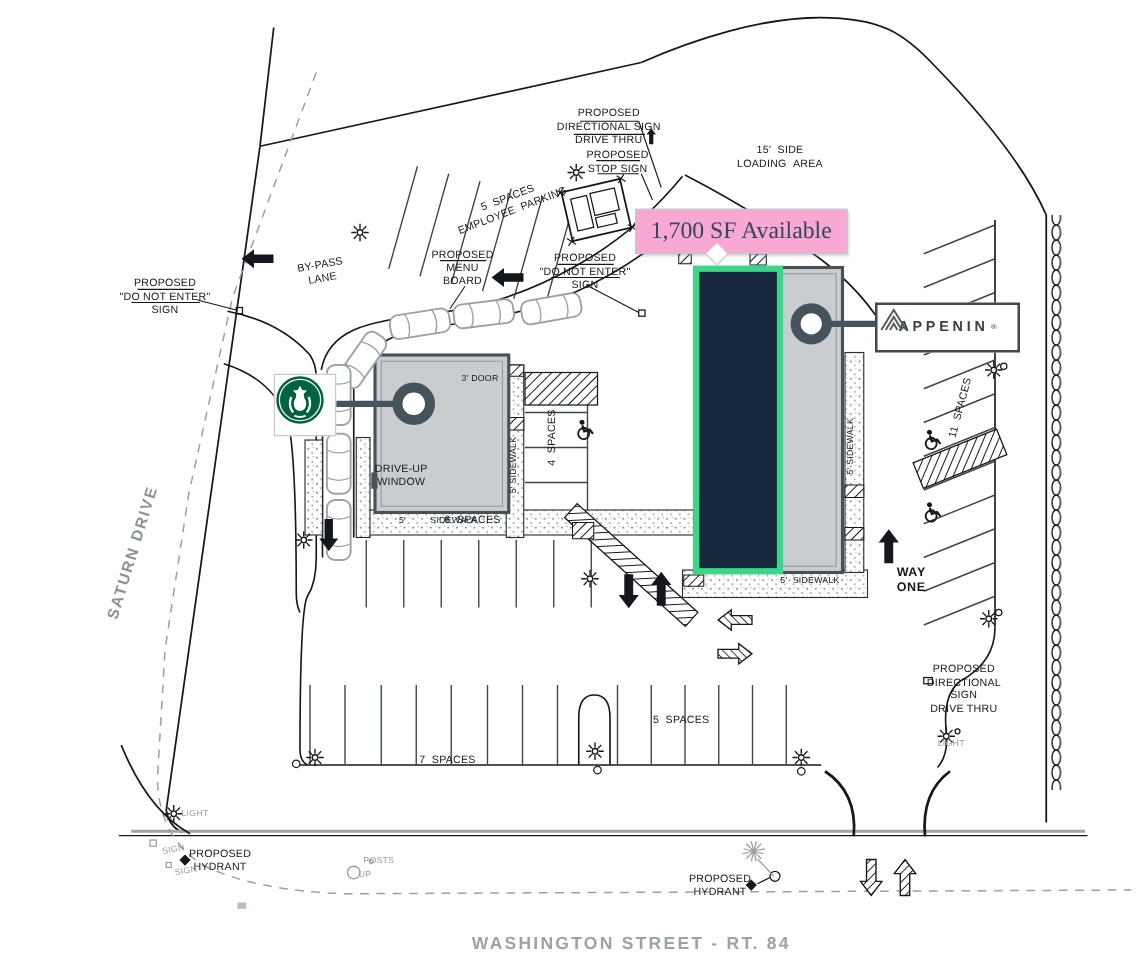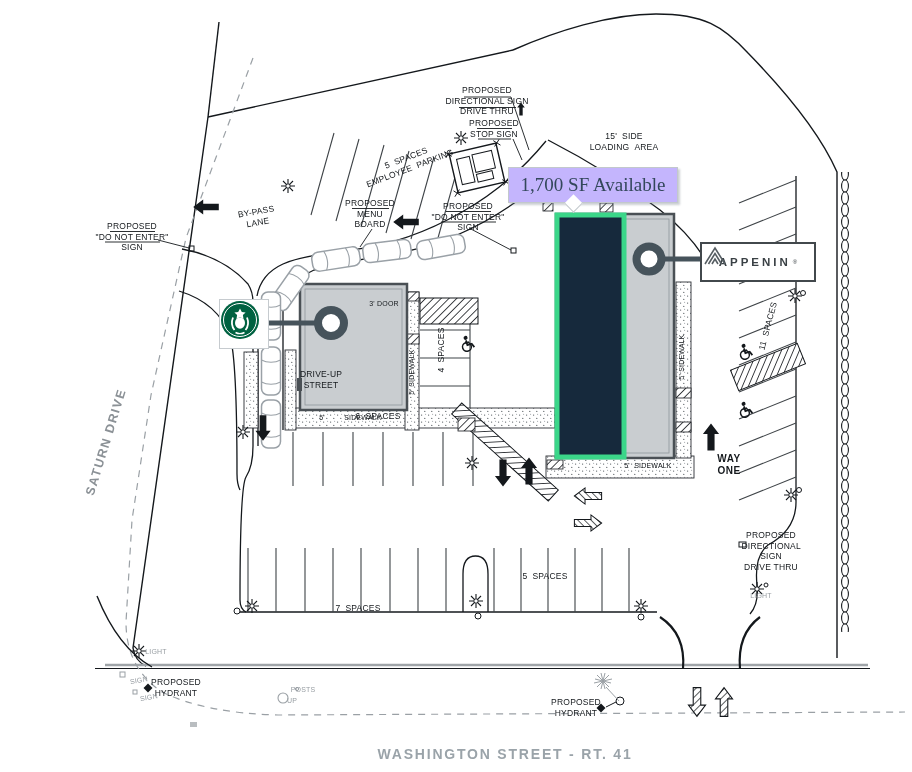--- a/index.html
+++ b/index.html
@@ -5,21 +5,21 @@
   html,body{margin:0;padding:0;background:#fff;width:912px;height:772px;overflow:hidden}
   .plan{position:relative;width:734px;height:772px;background:#fff;font-family:"Liberation Sans",sans-serif}
   svg{position:absolute;left:0;top:0}
   .lbl{position:absolute;transform:translate(-50%,-50%);font:8.5px/1.25 "Liberation Sans",sans-serif;
        color:#14181c;text-align:center;white-space:pre-line;letter-spacing:.2px}
   .s7{font-size:7px}
   .gray{color:#979da2}
   .oneway{font:bold 10px/1.15 "Liberation Sans",sans-serif;letter-spacing:.5px}
   .saturn{font:bold 12.5px "Liberation Sans",sans-serif;color:#8b9196;letter-spacing:1.5px;white-space:nowrap}
   .washington{font:bold 14px "Liberation Sans",sans-serif;color:#9aa3a9;letter-spacing:1.8px;white-space:nowrap}
-  .banner{position:absolute;left:508px;top:167px;width:168px;height:34px;background:#c4b5fd;
+  .banner{position:absolute;left:508px;top:167px;width:168px;height:34px;background:#f9a8d4;
           border:1.5px solid #c2c8cc;box-shadow:1.5px 2px 2px rgba(110,120,130,.35);
           display:flex;align-items:center;justify-content:center;
           font:19px "Liberation Serif",serif;color:#33475b}
   .banner::after{content:"";position:absolute;left:58px;bottom:-7.5px;width:12px;height:12px;background:#fff;
           border-right:1.5px solid #c2c8cc;border-bottom:1.5px solid #c2c8cc;transform:rotate(45deg)}
   .logo-box{position:absolute;background:#fff;display:flex;align-items:center;justify-content:center}
   .sbux{left:219px;top:299px;width:48px;height:48px;border:1px solid #c6cbcf}
   .appenin{left:700px;top:242px;width:112px;height:36px;border:2px solid #42484c;gap:6px}
   .app-name{font:bold 11.5px "Liberation Sans",sans-serif;color:#3a4145;letter-spacing:3px}
   .appenin sup{font-size:6px;color:#3a4145;margin-left:-4px}
@@ -247,38 +247,38 @@
     <path d="M662,259 L700,259" stroke="#46535b" stroke-width="5"></path>
     <circle cx="649" cy="259" r="12.5" fill="#fff" stroke="#46535b" stroke-width="8"></circle>
   </g>
 </svg>
 
 <div class="lbl" style="left:487px;top:101px">PROPOSED
 DIRECTIONAL SIGN
 DRIVE THRU</div>
 <div class="lbl" style="left:494px;top:129px">PROPOSED
 STOP SIGN</div>
-<div class="lbl" style="left:624px;top:142px">15'&nbsp;&nbsp;SIDE
+<div class="lbl" style="left:624px;top:125px">15'&nbsp;&nbsp;SIDE
 LOADING&nbsp;&nbsp;AREA</div>
 <div class="lbl" style="left:408px;top:163px;transform:translate(-50%,-50%) rotate(-21deg)">5&nbsp;&nbsp;SPACES
 EMPLOYEE&nbsp;&nbsp;PARKING</div>
 <div class="lbl" style="left:370px;top:214px">PROPOSED
 MENU
 BOARD</div>
 <div class="lbl" style="left:468px;top:217px">PROPOSED
 "DO NOT ENTER"
 SIGN</div>
 <div class="lbl" style="left:132px;top:237px">PROPOSED
 "DO NOT ENTER"
 SIGN</div>
 <div class="lbl" style="left:257px;top:217px;transform:translate(-50%,-50%) rotate(-10deg)">BY-PASS
 LANE</div>
 <div class="lbl s7" style="left:384px;top:304px">3'&nbsp;DOOR</div>
 <div class="lbl" style="left:321px;top:380px">DRIVE-UP
-STREET</div>
+WINDOW</div>
 <div class="lbl s7" style="left:322px;top:418px">5'</div>
 <div class="lbl s7" style="left:363px;top:418px">SIDEWALK</div>
 <div class="lbl s7" style="left:412px;top:372px;transform:translate(-50%,-50%) rotate(-90deg)">5' SIDEWALK</div>
 <div class="lbl" style="left:441px;top:350px;transform:translate(-50%,-50%) rotate(-90deg)">4&nbsp;&nbsp;SPACES</div>
 <div class="lbl" style="left:378px;top:416px">6&nbsp;&nbsp;SPACES</div>
 <div class="lbl" style="left:358px;top:608px">7&nbsp;&nbsp;SPACES</div>
 <div class="lbl" style="left:545px;top:576px">5&nbsp;&nbsp;SPACES</div>
 <div class="lbl" style="left:768px;top:326px;transform:translate(-50%,-50%) rotate(-75deg)">11&nbsp;&nbsp;SPACES</div>
 <div class="lbl s7" style="left:682px;top:357px;transform:translate(-50%,-50%) rotate(-90deg)">5' SIDEWALK</div>
 <div class="lbl s7" style="left:648px;top:466px">5'&nbsp;&nbsp;SIDEWALK</div>
@@ -292,21 +292,21 @@
 DIRECTIONAL SIGN
 DRIVE THRU</div>
 <div class="lbl s7 gray" style="left:156px;top:652px">LIGHT</div>
 <div class="lbl s7 gray" style="left:761px;top:596px">LIGHT</div>
 <div class="lbl s7 gray" style="left:139px;top:681px;transform:translate(-50%,-50%) rotate(-10deg)">SIGN</div>
 <div class="lbl s7 gray" style="left:149px;top:698px;transform:translate(-50%,-50%) rotate(-10deg)">SIGN</div>
 <div class="lbl s7 gray" style="left:303px;top:690px">POSTS</div>
 <div class="lbl s7 gray" style="left:292px;top:701px">UP</div>
 
 <div class="lbl saturn" style="left:106px;top:442px;transform:translate(-50%,-50%) rotate(-73deg)">SATURN DRIVE</div>
-<div class="lbl washington" style="left:505px;top:754px">WASHINGTON STREET - RT. 41</div>
+<div class="lbl washington" style="left:505px;top:754px">WASHINGTON STREET - RT. 84</div>
 
 <div class="logo-box sbux">
   <svg width="40" height="40" viewBox="0 0 40 40">
     <circle cx="20" cy="20" r="19" fill="#006241"></circle>
     <circle cx="20" cy="20" r="16.5" fill="none" stroke="#ffffff" stroke-width="1"></circle>
     <path fill="#ffffff" d="M20 8.5 l1.8 3.4 3.8 .5 -2.7 2.7 .6 3.8 -3.5 -1.8 -3.5 1.8 .6 -3.8 -2.7 -2.7 3.8 -.5 Z"></path>
     <ellipse cx="20" cy="23" rx="5" ry="5.8" fill="#ffffff"></ellipse>
     <path d="M13 17.5 q-2.8 7 1.5 12.5 M27 17.5 q2.8 7 -1.5 12.5" stroke="#ffffff" stroke-width="1.8" fill="none"></path>
     <path d="M15.5 32.5 q4.5 2.2 9 0" stroke="#ffffff" stroke-width="1.4" fill="none"></path>
   </svg>

